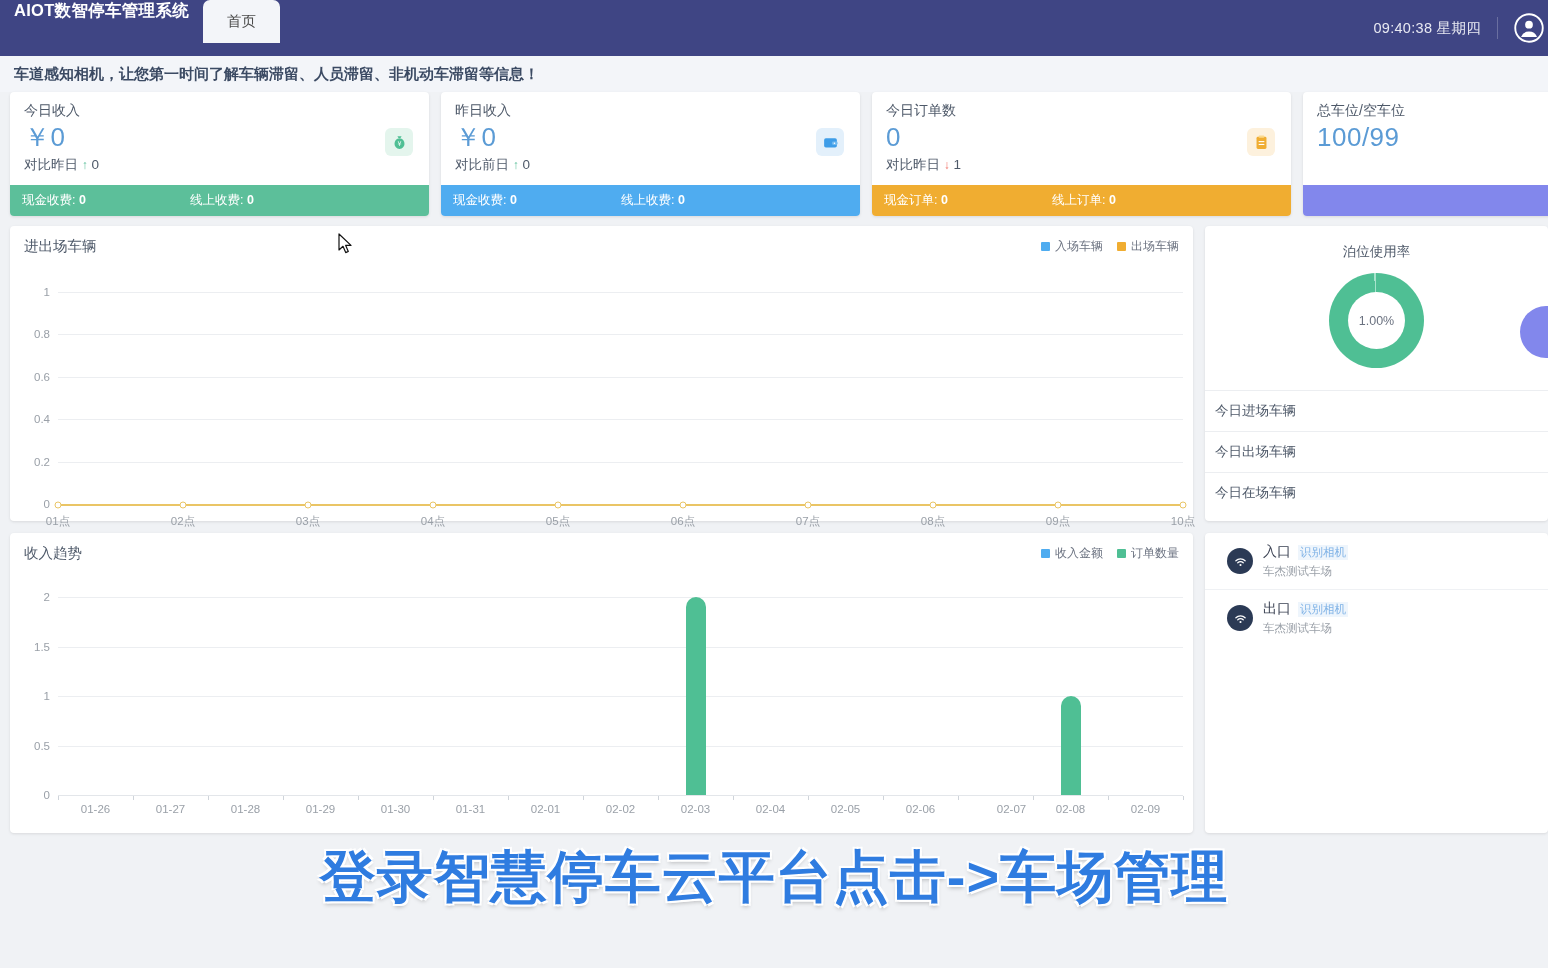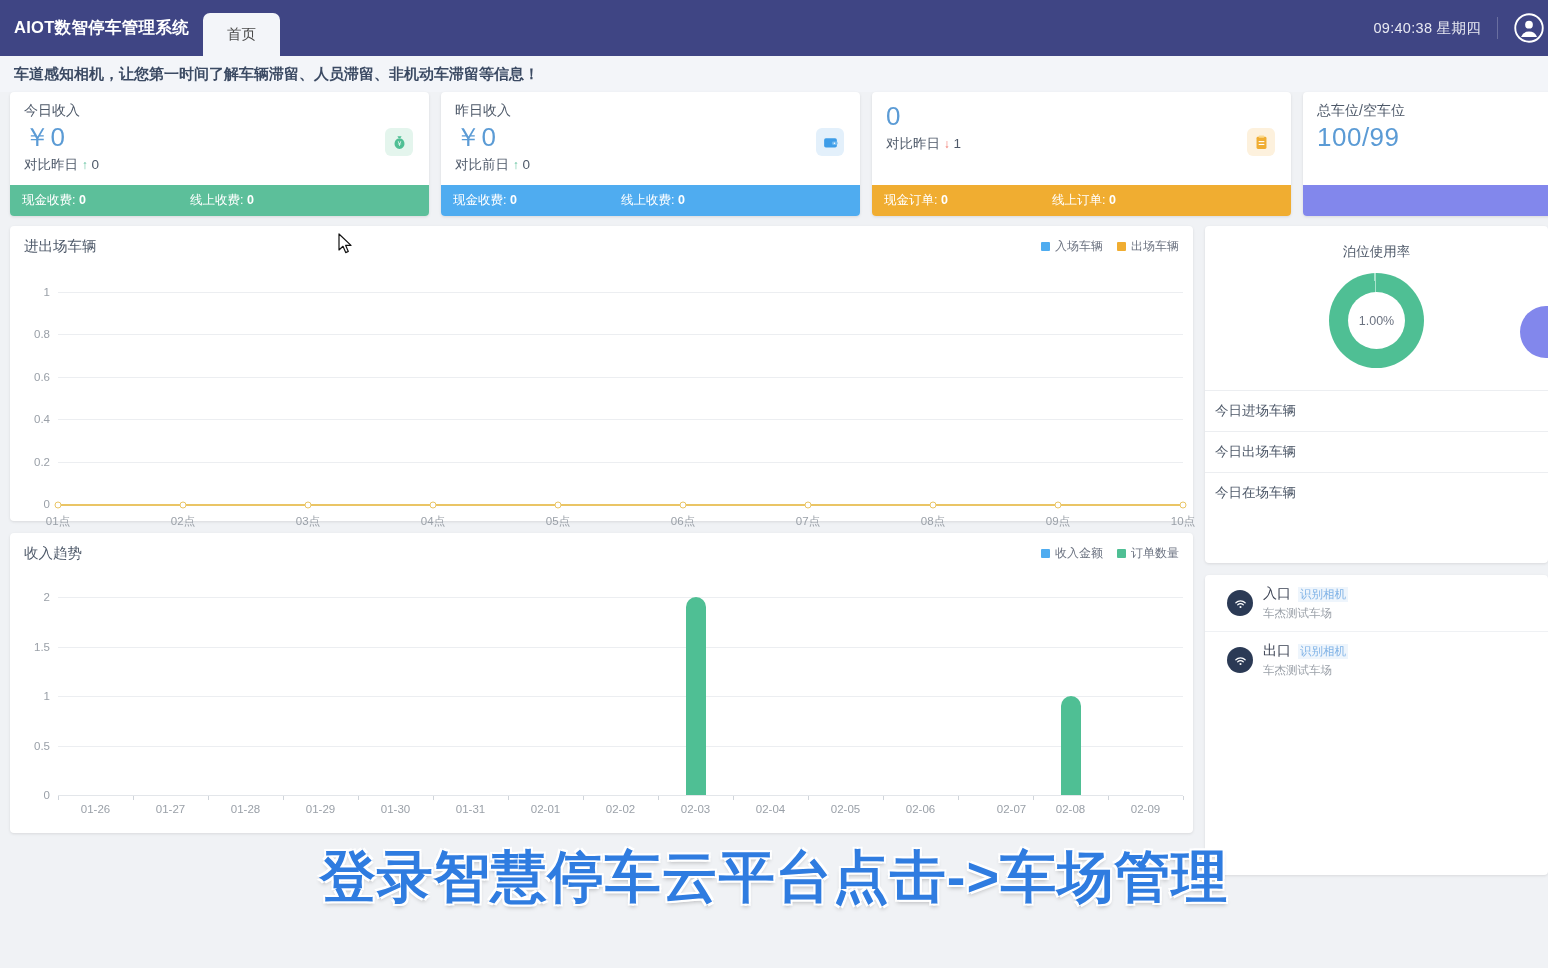--- a/index.html
+++ b/index.html
@@ -8,21 +8,20 @@
     font-family: "Liberation Sans", "DejaVu Sans", sans-serif;
     background: #f0f2f5;
     overflow: hidden;
   }
 
   
   .topbar {
     height: 56px;
     background: #3f4584;
     display: flex;
-    align-items: flex-end;
     position: relative;
   }
   .brand {
     color: #ffffff;
     font-size: 16.5px;
     font-weight: bold;
     padding: 0 14px 17px 14px;
     letter-spacing: .3px;
     white-space: nowrap;
   }
@@ -416,20 +415,21 @@
       </span>
       <span class="lbl2">
         <span>线上收费:</span>
         <b>0</b>
       </span>
     </div>
   </div>
 
   <div class="card">
     <div class="card-body">
+      <div class="card-title">今日订单数</div>
       <div class="card-value">0</div>
       <div class="card-compare">
         <span>对比昨日</span>
         <span class="arrow-down">↓</span>
         <span>1</span>
       </div>
     </div>
     <div class="card-icon icon-orange">
       <svg width="17" height="17" viewBox="0 0 24 24">
         <rect x="5" y="4" width="14" height="17" rx="2" fill="#f0ad31"></rect>
@@ -568,21 +568,21 @@
           <div class="xlabel" style="left: 1060.5px; top: 222px;">02-08</div>
           <div class="tickmark" style="left: 1098px; top: 215px;"></div>
           <div class="xlabel" style="left: 1135.5px; top: 222px;">02-09</div>
           <div class="tickmark" style="left: 1173px; top: 215px;"></div>
         </div>
     </div>
   </div>
 
   <div class="col-right">
 
-    <div class="panel" style="height:337px;overflow:hidden;">
+    <div class="panel" style="height:295px;overflow:hidden;">
       <div class="purple-blob"></div>
       <div class="donut-title">泊位使用率</div>
       <div class="donut-wrap">
         <div class="donut">
           <span class="donut-label">1.00%</span>
         </div>
       </div>
       <div class="stat-list">
         <div class="stat-row">
           <span>今日进场车辆</span>

